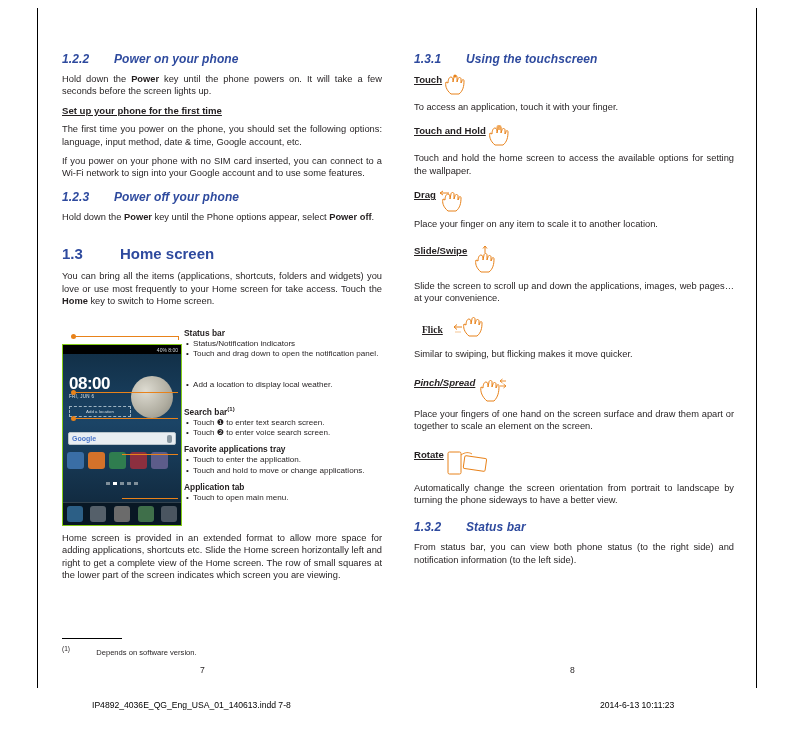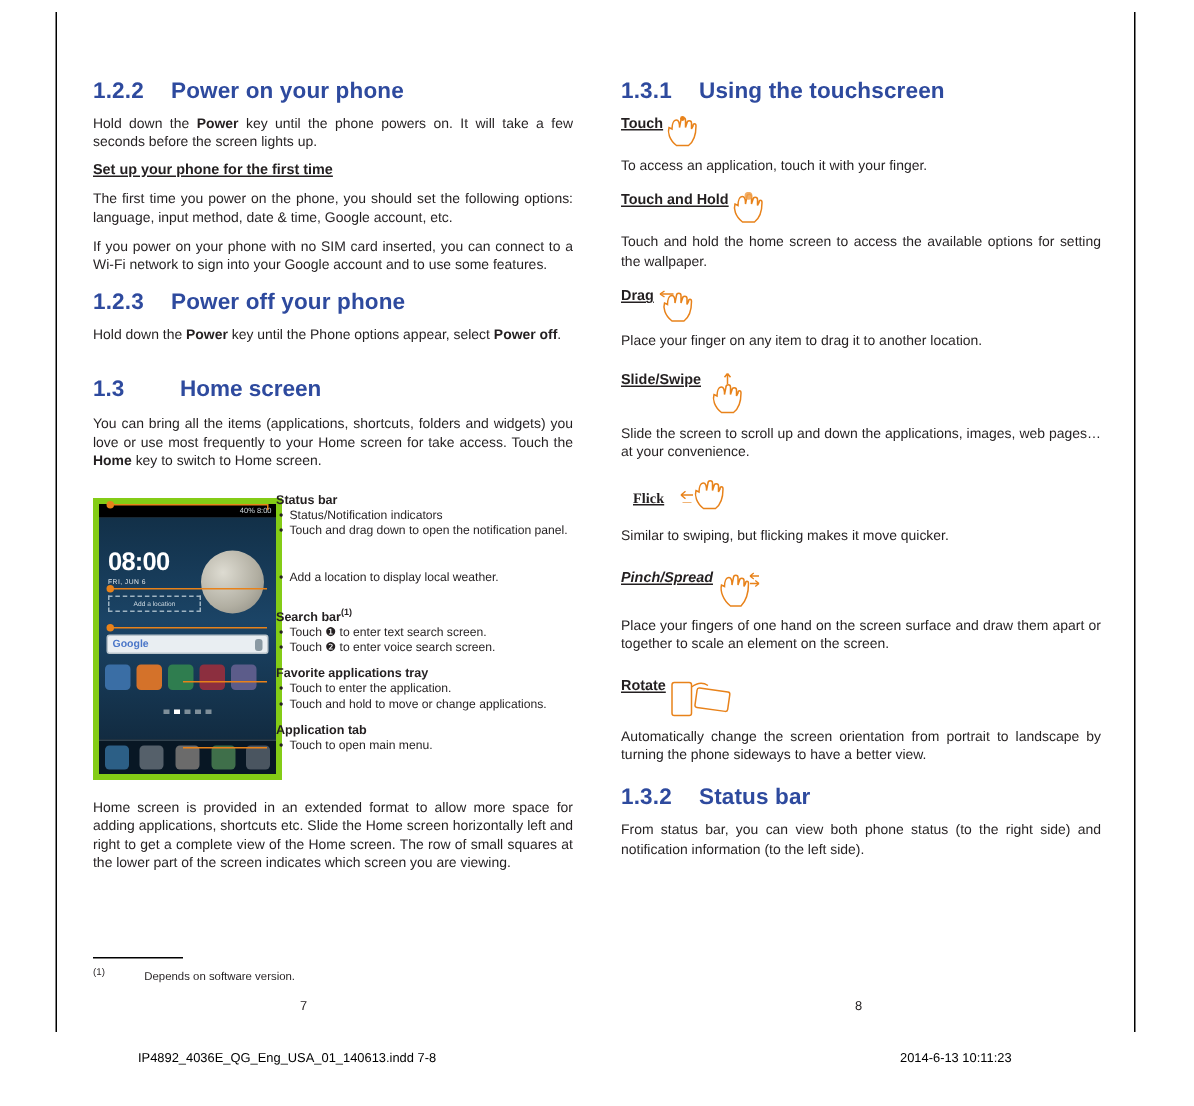--- a/index.html
+++ b/index.html
@@ -16,24 +16,25 @@
   
   .trim-left{position:absolute;left:37px;top:8px;width:1px;height:680px;background:#000;}
   .trim-right{position:absolute;left:756px;top:8px;width:1px;height:680px;background:#000;}
 
   .col{position:absolute;width:320px;}
   .col-left{left:62px;top:52px;}
   .col-right{left:414px;top:52px;}
 
   h2.sec{
     color:#2e4a9e;
-    font-size:15px;
+    font-size:12px;
     font-weight:bold;
     margin:0 0 7px 0;
     letter-spacing:0.1px;
+    font-style:italic;
   }
   h2.sec .num{display:inline-block;width:52px;}
   h2.big{
     color:#2e4a9e;
     font-size:15px;
     font-weight:bold;
     margin:0 0 8px 0;
   }
   h2.big .num{display:inline-block;width:58px;}
 
@@ -49,23 +50,23 @@
     font-size:9.6px;
     font-weight:bold;
     text-decoration:underline;
     margin:0 0 6px 0;
   }
   .subhead-row{display:flex;align-items:flex-start;margin:0 0 5px 0;}
 
   
   .figure{position:absolute;left:62px;top:330px;width:320px;height:195px;}
   .phone{
-    position:absolute;left:0;top:2px;width:118px;height:180px;
+    position:absolute;left:0;top:14px;width:118px;height:180px;
     background:#404040;
-    border:4px solid #84cc16;
+    border:1px solid #84cc16;
     overflow:hidden;
   }
   .ph-status{
     height:9px;background:#000;display:flex;align-items:center;
     justify-content:space-between;padding:0 3px;
     font-size:5px;color:#cfd8dd;
   }
   .ph-body{position:relative;height:171px;
     background:linear-gradient(#123048 0%, #1b4466 40%, #0f2436 100%);}
   .moon{
@@ -297,21 +298,21 @@
     <p>Touch and hold the home screen to access the available options for setting the wallpaper.</p>
 
     <div class="subhead-row" style="margin-top:12px;">
       <span class="subhead" style="margin:0;">Drag</span>
       <svg class="gicon" width="34" height="24" viewBox="0 0 34 24">
         <path d="M12 22 C7 18,6 13,7 10 L9 11 C9 8,10 5,12 5 C14 5,14 8,14 10 L15 5 C15 3,18 3,18 5 L18 10 L19 7 C19 5,22 5,22 7 L22 11 L23 9 C23 7,25 7,25 9 C25 14,24 19,20 22 Z" fill="none" stroke="#e8821a" stroke-width="1"></path>
         <path d="M4 4 L13 4" stroke="#e8821a" stroke-width="1" fill="none"></path>
         <path d="M4 4 L7 2 M4 4 L7 6" stroke="#e8821a" stroke-width="1" fill="none"></path>
       </svg>
     </div>
-    <p>Place your finger on any item to drag it to another location.</p>
+    <p>Place your finger on any item to scale it to another location.</p>
 
     <div class="subhead-row" style="margin-top:14px;">
       <span class="subhead" style="margin:0;">Slide/Swipe</span>
       <svg class="gicon" width="34" height="30" viewBox="0 0 34 30">
         <path d="M14 27 C9 23,8 18,9 15 L11 16 C11 13,12 10,14 10 C16 10,16 13,16 15 L17 10 C17 8,20 8,20 10 L20 15 L21 12 C21 10,24 10,24 12 L24 16 L25 14 C25 12,27 12,27 14 C27 19,26 24,22 27 Z" fill="none" stroke="#e8821a" stroke-width="1"></path>
         <path d="M18 8 L18 1 M18 1 L16 3.5 M18 1 L20 3.5" stroke="#e8821a" stroke-width="1" fill="none"></path>
       </svg>
     </div>
     <p>Slide the screen to scroll up and down the applications, images, web pages… at your convenience.</p>
 

